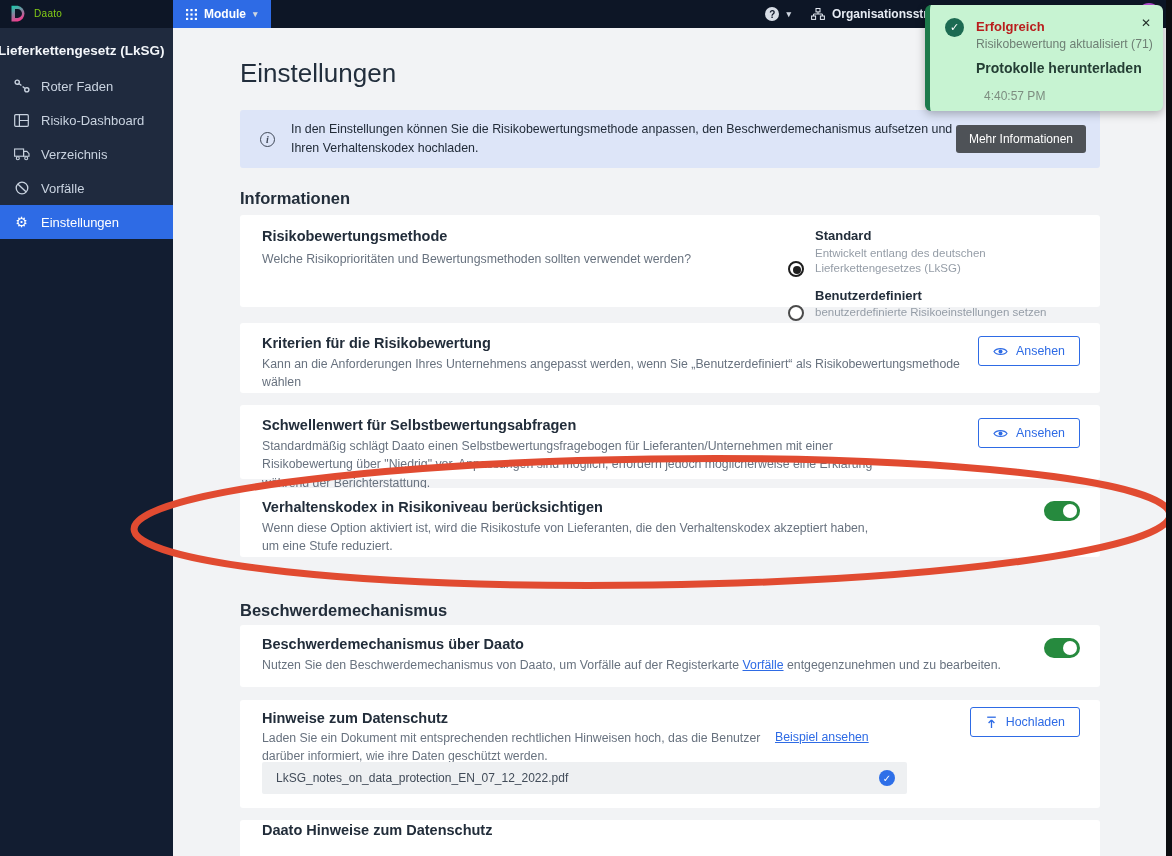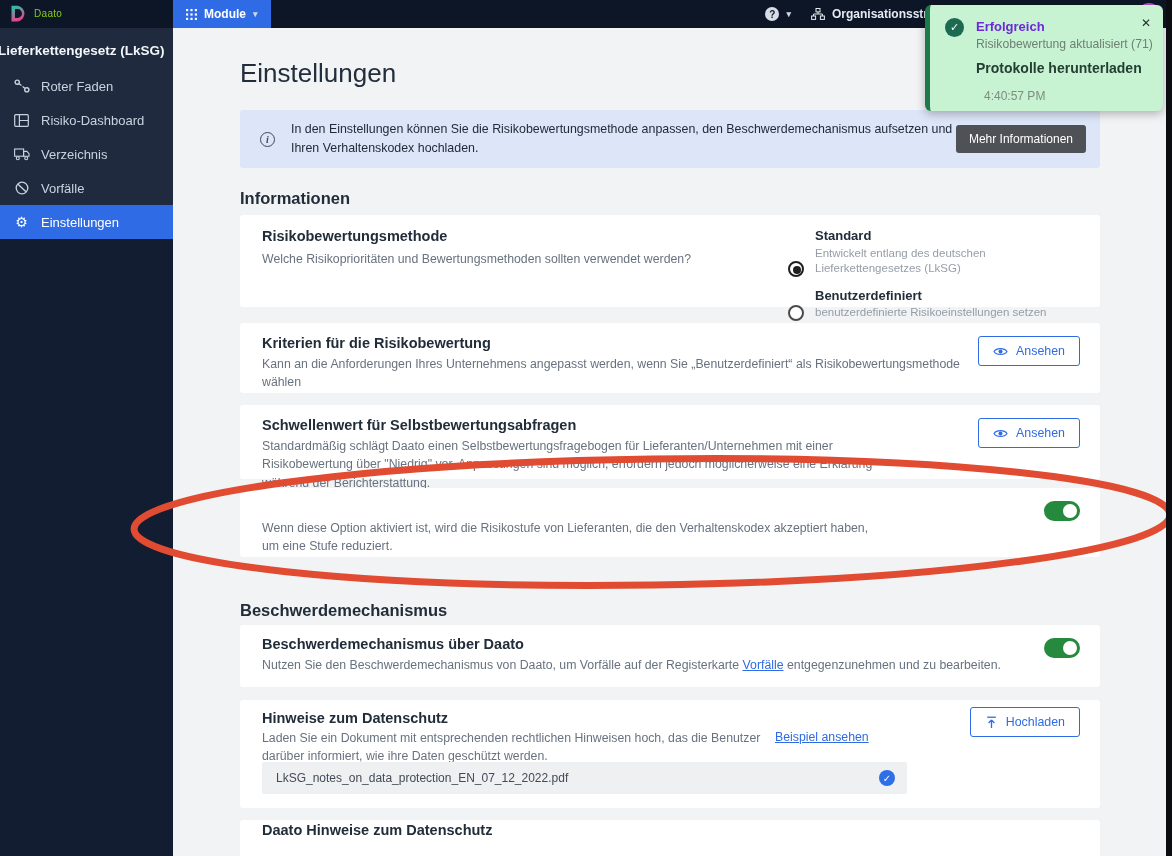--- a/index.html
+++ b/index.html
@@ -76,21 +76,21 @@
     border-radius:2px; display:flex; align-items:center; padding:0 12px 0 14px; cursor:pointer; }
   .file-name { font-size:12px; color:#414b58; }
   .file-check { margin-left:auto; width:16px; height:16px; border-radius:50%; background:#2e6fe8; color:#fff;
     font-size:10px; display:flex; align-items:center; justify-content:center; }
 
   
   .toast { position:absolute; left:925px; top:5px; width:238px; height:106px; background:#c7f3d2;
     border-left:5px solid #1d7a4b; border-radius:6px; box-shadow:0 3px 10px rgba(0,0,0,.28); z-index:40; }
   .toast-check { position:absolute; left:15px; top:13px; width:19px; height:19px; border-radius:50%;
     background:#1c6a52; color:#fff; font-size:11px; display:flex; align-items:center; justify-content:center; }
-  .toast-title { position:absolute; left:46px; top:14px; font-size:13px; font-weight:700; color:#6d28d9; }
+  .toast-title { position:absolute; left:46px; top:14px; font-size:13px; font-weight:700; color:#b91c1c; }
   .toast-msg { position:absolute; left:46px; top:32px; font-size:12.2px; color:#6e7f74; }
   .toast-action { position:absolute; left:46px; top:55px; font-size:14px; font-weight:700; color:#243e34; cursor:pointer; }
   .toast-time { position:absolute; left:54px; top:84px; font-size:12px; color:#7d8d80; }
   .toast-close { position:absolute; right:12px; top:11px; font-size:12px; color:#1f2a25; cursor:pointer; }
 
   
   .annotation { position:absolute; left:120px; top:440px; width:1052px; height:170px; z-index:30; pointer-events:none; }
   .edge-strip { position:absolute; right:0; top:0; width:6px; height:856px; background:#0c0d10; z-index:45; cursor:pointer; }
 </style>
 </head>
@@ -280,20 +280,21 @@
         <svg width="15" height="11" viewBox="0 0 15 11" fill="none" stroke="#2e6be5" stroke-width="1.2">
           <path d="M1 5.5 C3.5 1.6 11.5 1.6 14 5.5 C11.5 9.4 3.5 9.4 1 5.5 Z"></path>
           <circle cx="7.5" cy="5.5" r="2" fill="#2e6be5" stroke="none"></circle>
         </svg>
       </span>
       <span>Ansehen</span>
     </button>
   </div>
 
   <div class="card" style="top:460px; height:69px;">
+    <div class="card-title" style="top:11px;">Verhaltenskodex in Risikoniveau berücksichtigen</div>
     <div class="card-desc" style="top:31px; width:625px;">Wenn diese Option aktiviert ist, wird die Risikostufe von Lieferanten, die den Verhaltenskodex akzeptiert haben, um eine Stufe reduziert.</div>
     <div class="toggle" style="top:13px;"></div>
   </div>
 
   <div class="sec-h" style="top:573px;">Beschwerdemechanismus</div>
 
   <div class="card" style="top:597px; height:62px;">
     <div class="card-title" style="top:11px;">Beschwerdemechanismus über Daato</div>
     <div class="card-desc" style="top:31px; width:740px;">
       <span>Nutzen Sie den Beschwerdemechanismus von Daato, um Vorfälle auf der Registerkarte </span><span class="inline-link">Vorfälle</span><span> entgegenzunehmen und zu bearbeiten.</span>

